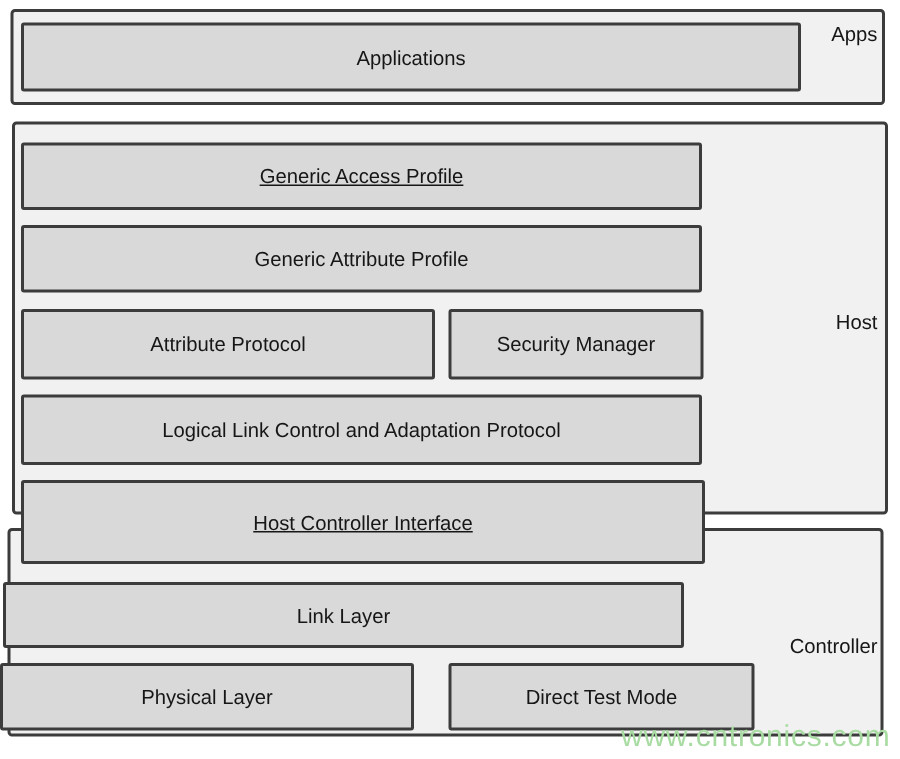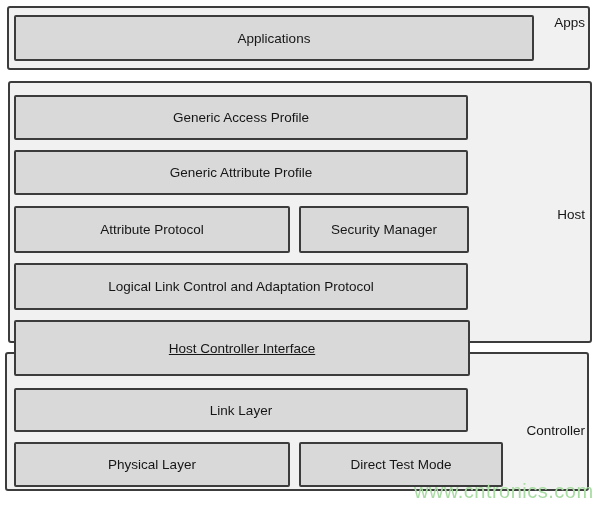--- a/index.html
+++ b/index.html
@@ -38,28 +38,28 @@
     color: var(--text, #161616);
     text-align: right;
     z-index: 1;
   }
   
   #sec-apps       { left: 7px;  top: 6px;   width: 583px; height: 64px;  }
   #sec-host       { left: 8px;  top: 81px;  width: 584px; height: 262px; }
   #sec-controller { left: 5px;  top: 352px; width: 584px; height: 139px; }
   
   #blk-applications { left: 14px;  top: 15px;  width: 520px; height: 46px; }
-  #blk-gap          { left: 14px;  top: 95px;  width: 454px; height: 45px; }
+  #blk-gap          { left: 14px;  top: 95px;  width: 454px; height: 45px; text-decoration: underline; }
   #blk-gatt         { left: 14px;  top: 150px; width: 454px; height: 45px; }
   #blk-att          { left: 14px;  top: 206px; width: 276px; height: 47px; }
   #blk-smp          { left: 299px; top: 206px; width: 170px; height: 47px; }
   #blk-l2cap        { left: 14px;  top: 263px; width: 454px; height: 47px; }
   #blk-hci          { left: 14px;  top: 320px; width: 456px; height: 56px; z-index: 3; text-decoration: underline; }
-  #blk-ll           { left: 14px;  top: 388px; width: 454px; height: 44px; }
-  #blk-phy          { left: 14px;  top: 442px; width: 276px; height: 45px; }
+  #blk-ll           { left: 2px;  top: 388px; width: 454px; height: 44px; }
+  #blk-phy          { left: 0;  top: 442px; width: 276px; height: 45px; }
   #blk-dtm          { left: 299px; top: 442px; width: 204px; height: 45px; }
   
   #lbl-apps       { left: 510px; top: 15px;  width: 75px; }
   #lbl-host       { left: 510px; top: 207px; width: 75px; }
   #lbl-controller { left: 500px; top: 423px; width: 85px; }
   
   #watermark {
     position: absolute;
     left: 414px;
     top: 480px;

